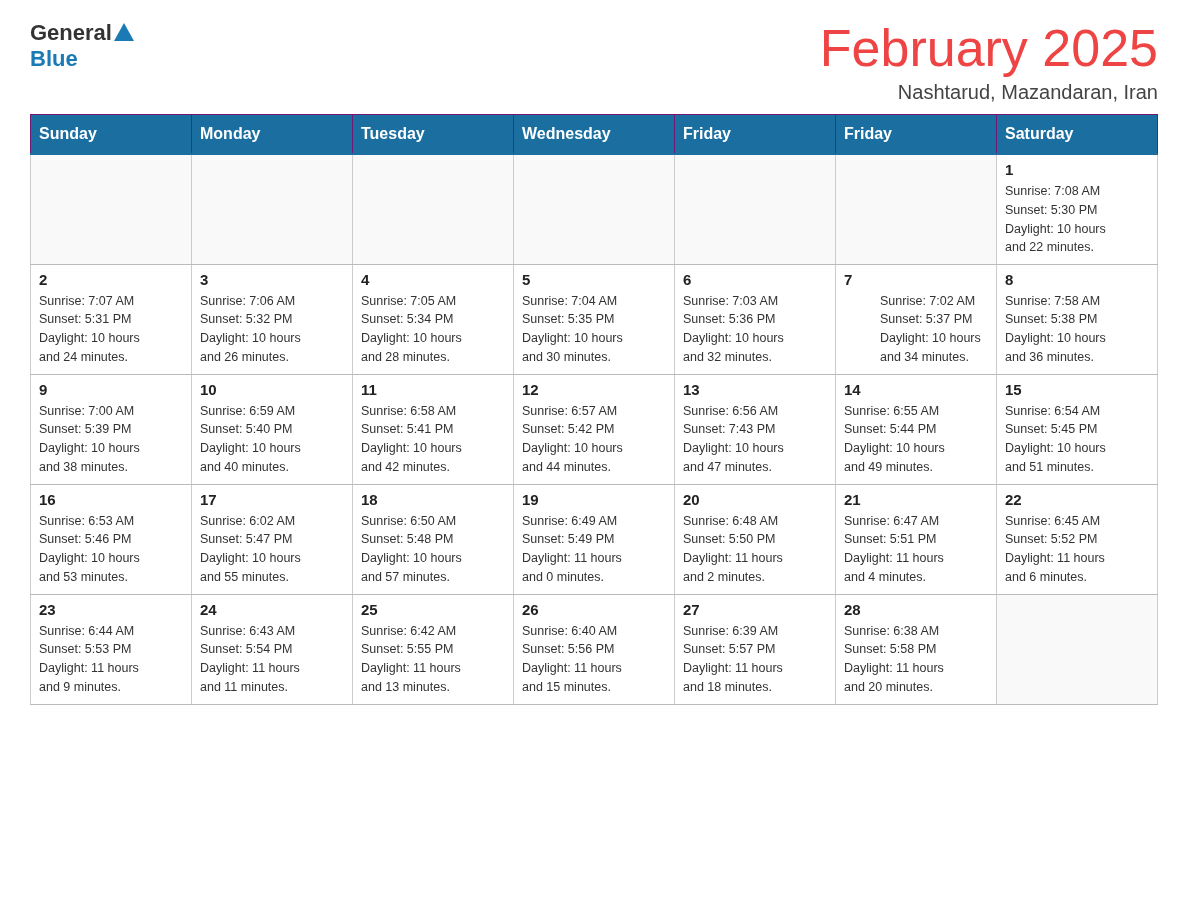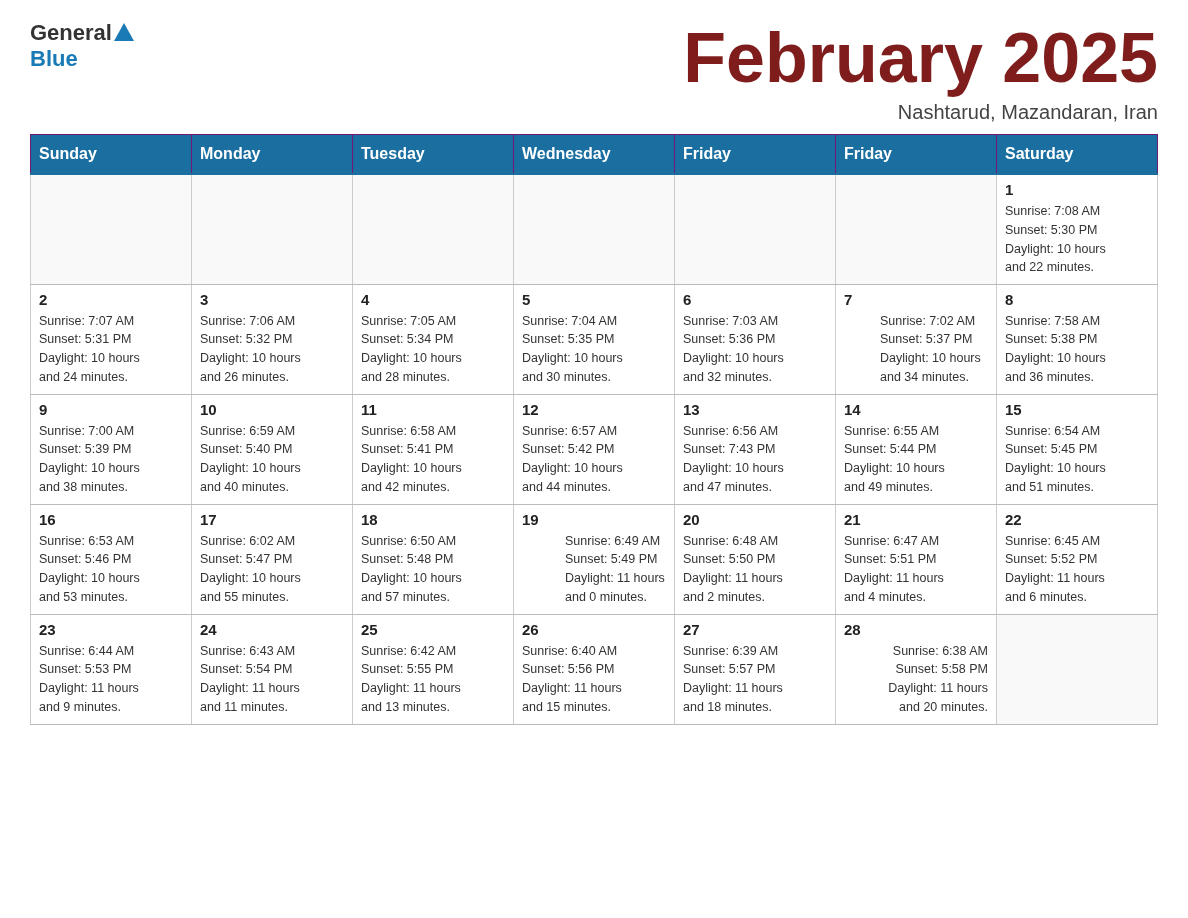--- a/index.html
+++ b/index.html
@@ -41,23 +41,23 @@
       border-left: 10px solid transparent;
       border-right: 10px solid transparent;
       border-bottom: 18px solid #1a7ab5;
       display: inline-block;
       margin-bottom: 2px;
     }
     .title-block {
       text-align: right;
     }
     .month-title {
-      font-size: 70px;
-      font-weight: bold;
-      color: #7f1d1d;
+      font-size: 52px;
+      font-weight: normal;
+      color: #ef4444;
       line-height: 1.1;
     }
     .subtitle {
       font-size: 20px;
       color: #444;
       margin-top: 4px;
     }
     .calendar {
       width: 100%;
       border-collapse: collapse;
@@ -270,21 +270,21 @@
         </td>
         <td>
           <span class="day-number">18</span>
           <div class="day-info" style="white-space: pre-line;">Sunrise: 6:50 AM
 Sunset: 5:48 PM
 Daylight: 10 hours
 and 57 minutes.</div>
         </td>
         <td>
           <span class="day-number">19</span>
-          <div class="day-info" style="white-space: pre-line; margin-left: 43px;">Sunrise: 6:49 AM
+          <div class="day-info" style="white-space: pre-line;">Sunrise: 6:49 AM
 Sunset: 5:49 PM
 Daylight: 11 hours
 and 0 minutes.</div>
         </td>
         <td>
           <span class="day-number">20</span>
           <div class="day-info" style="white-space: pre-line;">Sunrise: 6:48 AM
 Sunset: 5:50 PM
 Daylight: 11 hours
 and 2 minutes.</div>
@@ -335,21 +335,21 @@
         </td>
         <td>
           <span class="day-number">27</span>
           <div class="day-info" style="white-space: pre-line;">Sunrise: 6:39 AM
 Sunset: 5:57 PM
 Daylight: 11 hours
 and 18 minutes.</div>
         </td>
         <td>
           <span class="day-number">28</span>
-          <div class="day-info" style="white-space: pre-line; text-align: right;">Sunrise: 6:38 AM
+          <div class="day-info" style="white-space: pre-line;">Sunrise: 6:38 AM
 Sunset: 5:58 PM
 Daylight: 11 hours
 and 20 minutes.</div>
         </td>
         <td class="empty-cell"></td>
       </tr>
     </tbody>
 </table>
 
 </body></html>

